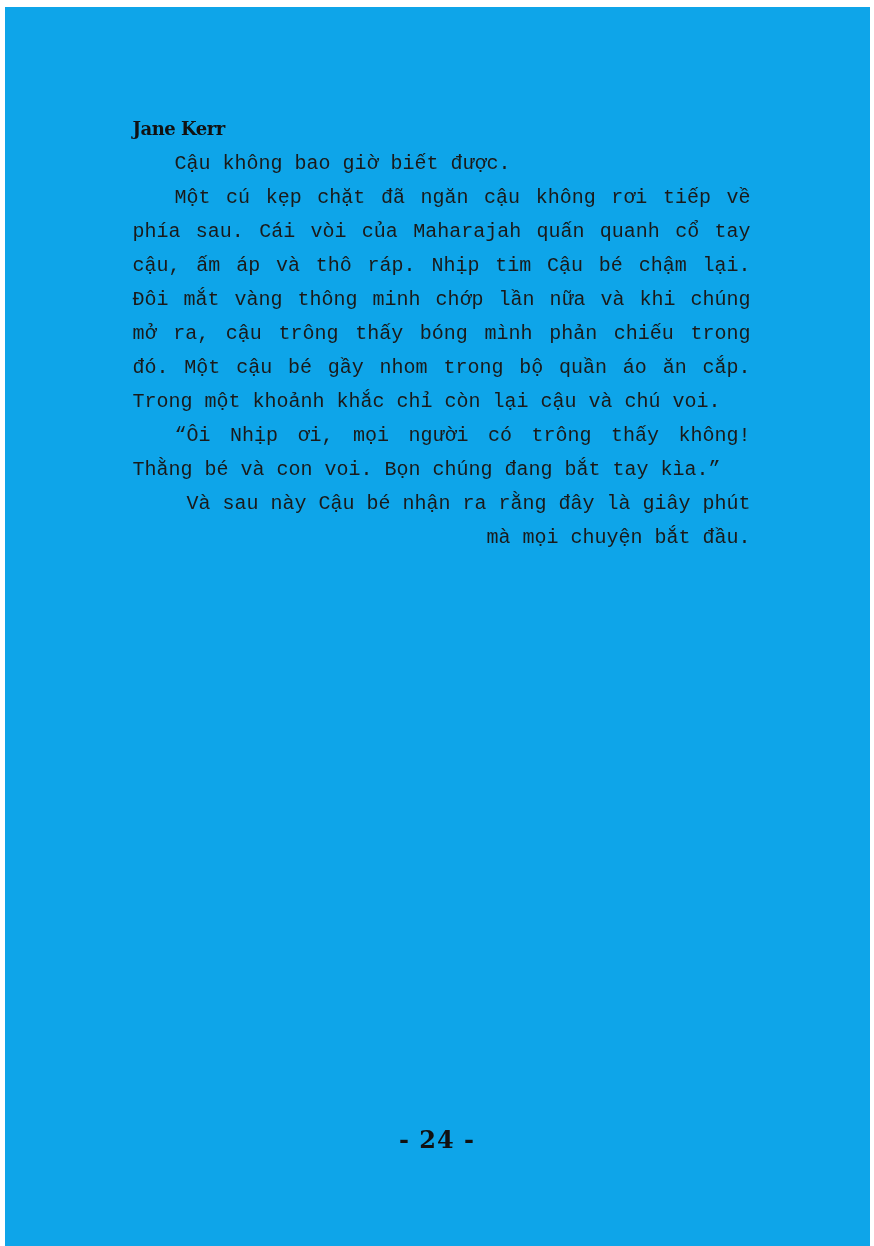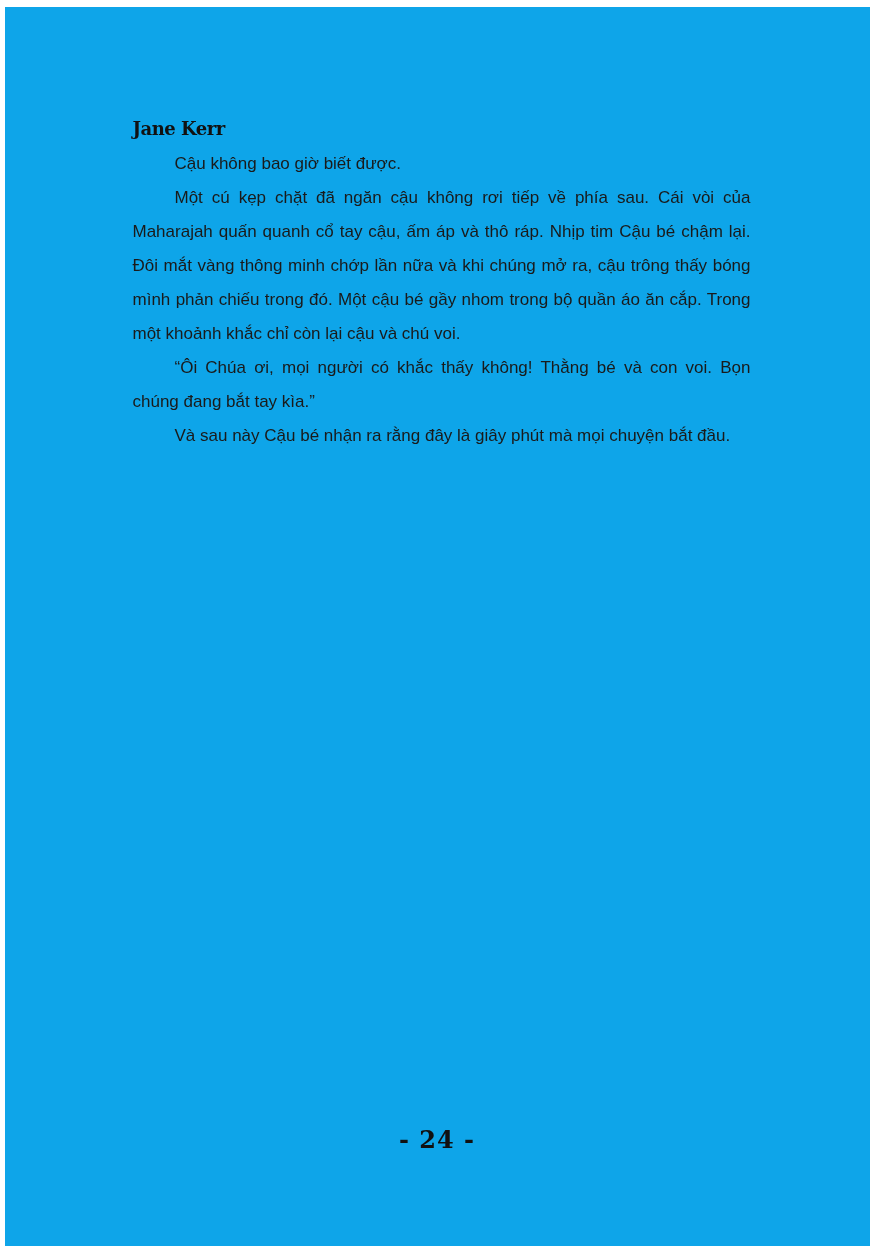--- a/index.html
+++ b/index.html
@@ -24,36 +24,36 @@
   .running-head {
     font-family: "DejaVu Serif", serif;
     font-weight: bold;
     font-size: 18px;
     letter-spacing: -0.5px;
     color: #111111;
     margin: 0 0 8px 0;
     line-height: 1.1;
   }
   .body-text {
-    font-family: Liberation Sans, sans-serif;
-    font-size: 17px;
+    font-family: Liberation Mono, monospace;
+    font-size: 20px;
     line-height: 34px;
     color: #1a1a1a;
     text-align: justify;
     text-justify: inter-word;
     margin: 0;
     -webkit-hyphens: none;
     hyphens: none;
   }
   .body-text p {
     margin: 0;
     text-indent: 42px;
   }
   .body-text p.last-para {
-    text-align: left;
+    text-align: right;
   }
   .folio {
     position: absolute;
     left: 0;
     right: 0;
     top: 1118px;
     text-align: center;
     font-family: "DejaVu Serif", serif;
     font-weight: bold;
     font-size: 24px;
@@ -66,21 +66,21 @@
 
 <div class="page">
 
   <div class="content">
 
     <div class="running-head">Jane Kerr</div>
 
     <div class="body-text">
       <p>Cậu không bao giờ biết được.</p>
       <p>Một cú kẹp chặt đã ngăn cậu không rơi tiếp về phía sau. Cái vòi của Maharajah quấn quanh cổ tay cậu, ấm áp và thô ráp. Nhịp tim Cậu bé chậm lại. Đôi mắt vàng thông minh chớp lần nữa và khi chúng mở ra, cậu trông thấy bóng mình phản chiếu trong đó. Một cậu bé gầy nhom trong bộ quần áo ăn cắp. Trong một khoảnh khắc chỉ còn lại cậu và chú voi.</p>
-      <p>“Ôi Chúa ơi, mọi người có khắc thấy không! Thằng bé và con voi. Bọn chúng đang bắt tay kìa.”</p>
+      <p>“Ôi Nhịp ơi, mọi người có trông thấy không! Thằng bé và con voi. Bọn chúng đang bắt tay kìa.”</p>
       <p class="last-para">Và sau này Cậu bé nhận ra rằng đây là giây phút mà mọi chuyện bắt đầu.</p>
     </div>
 
   </div>
 
   <div class="folio">- 24 -</div>
 
 </div>
 
 </body></html>

